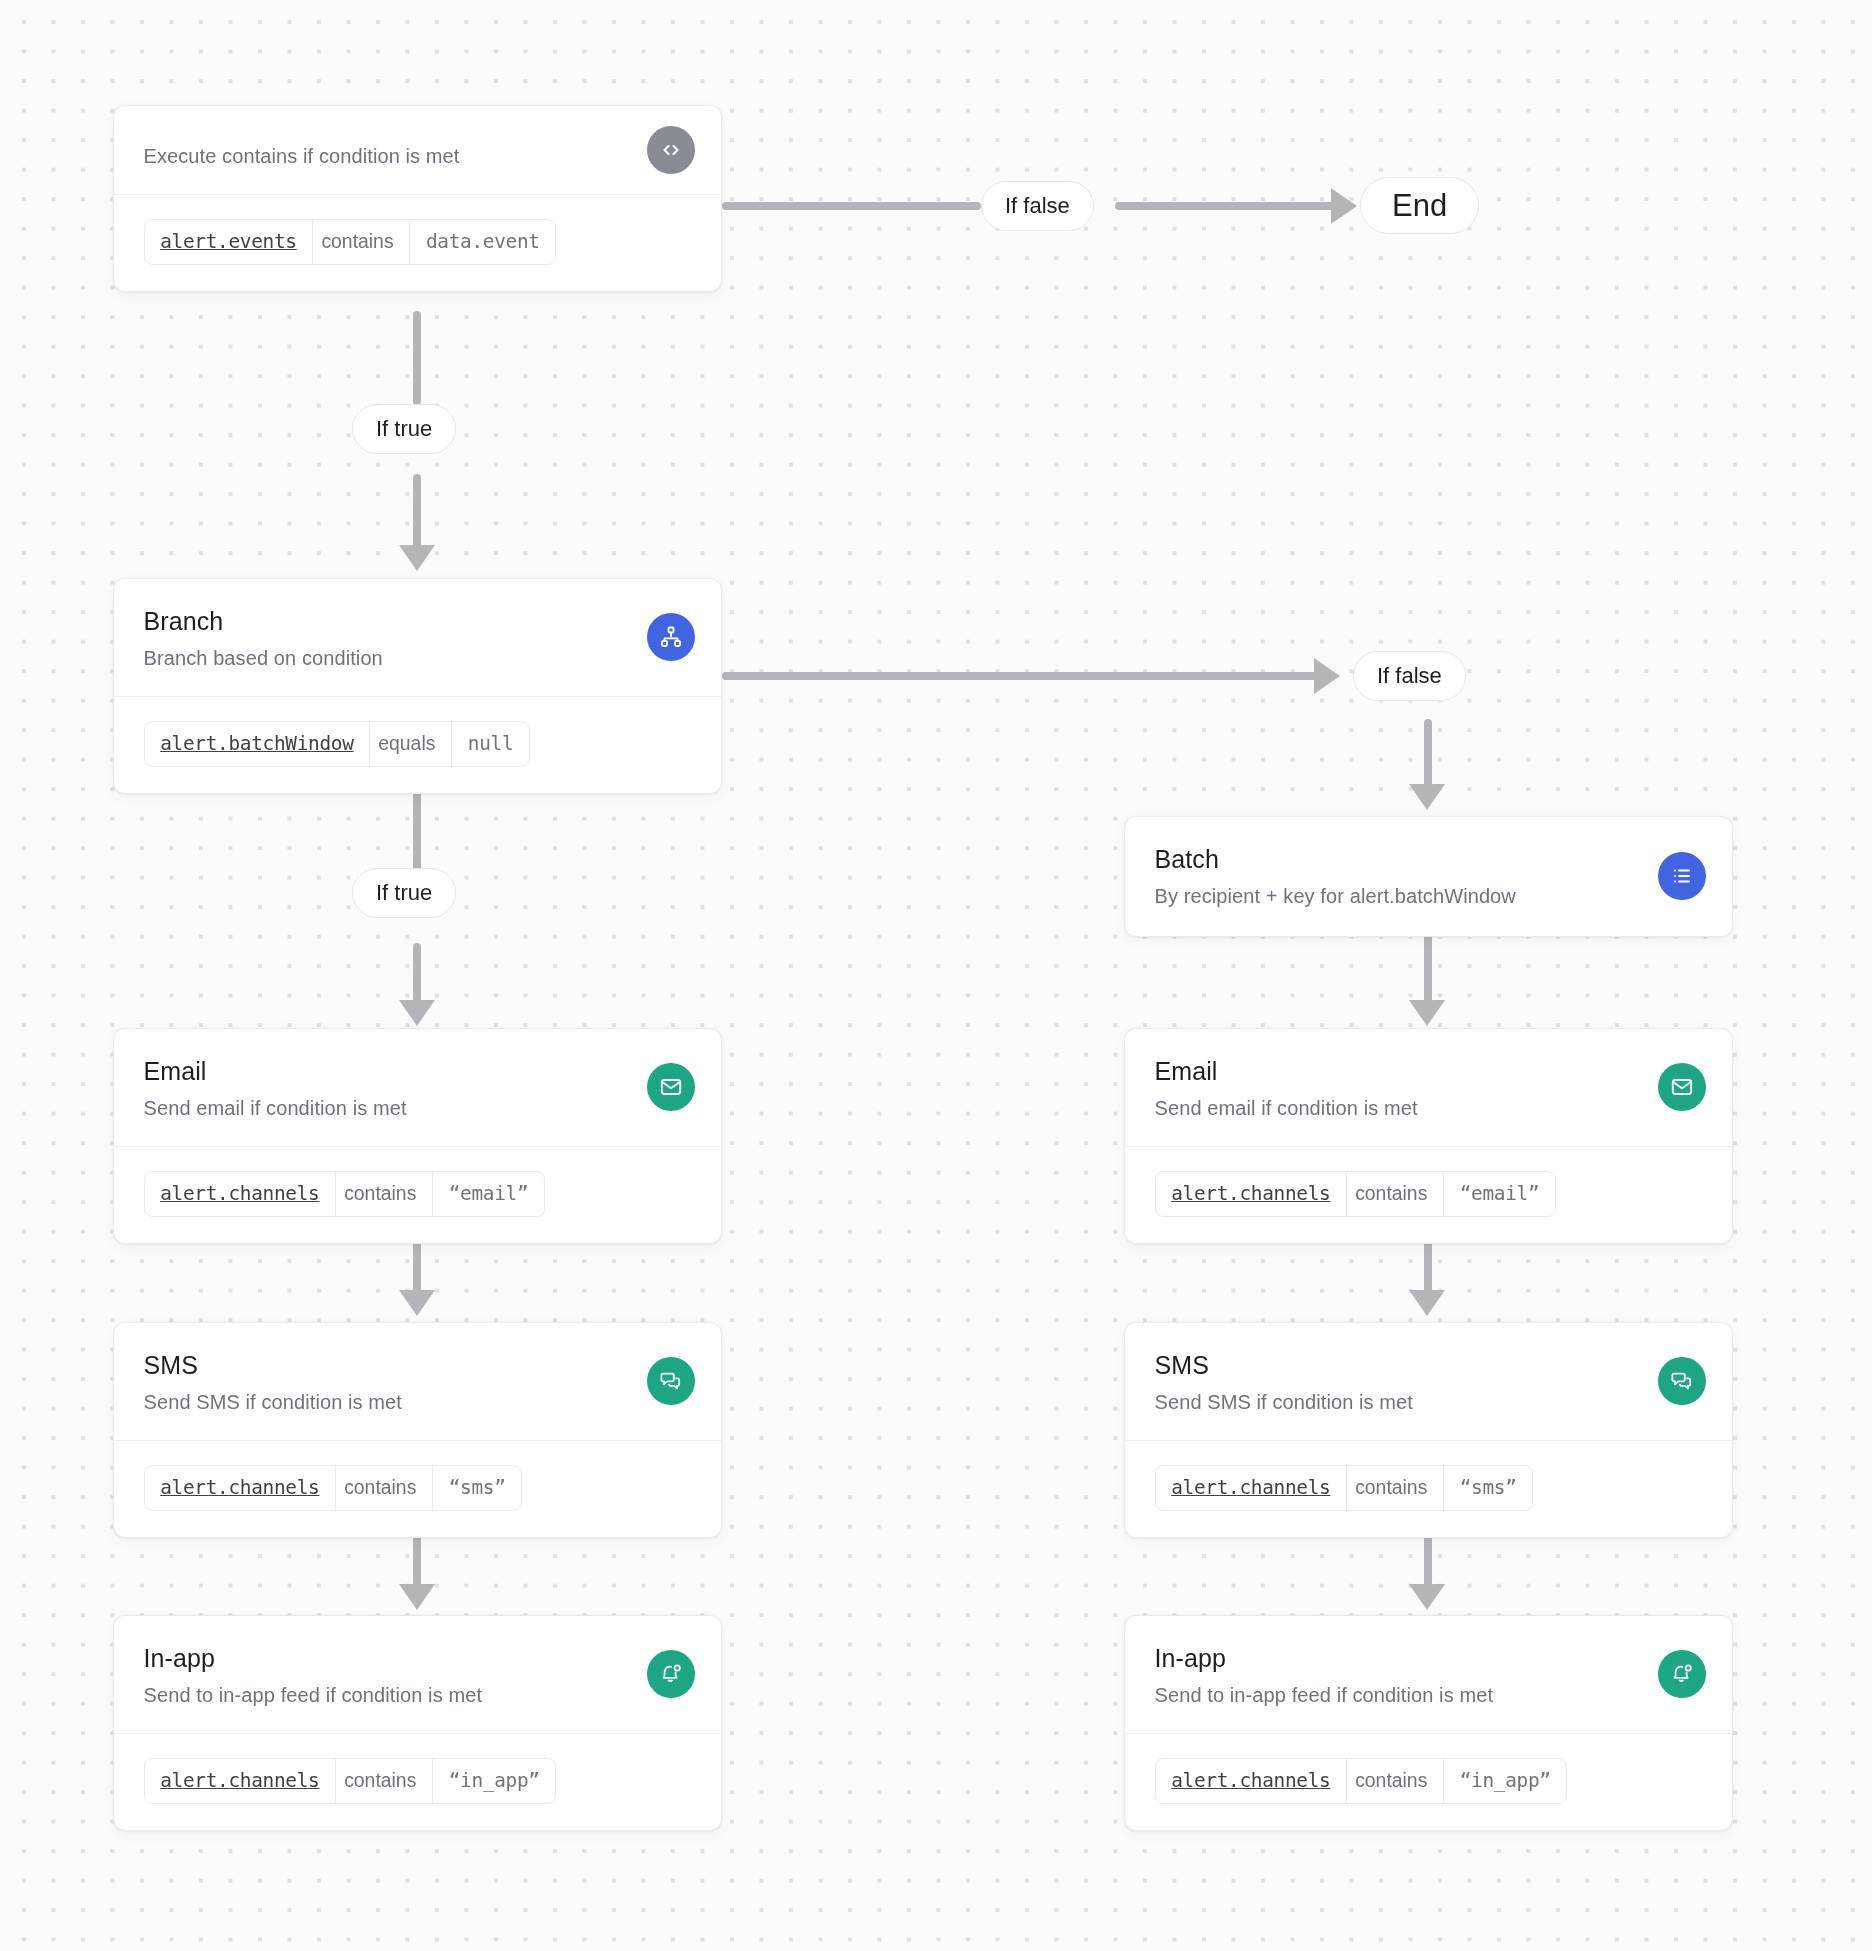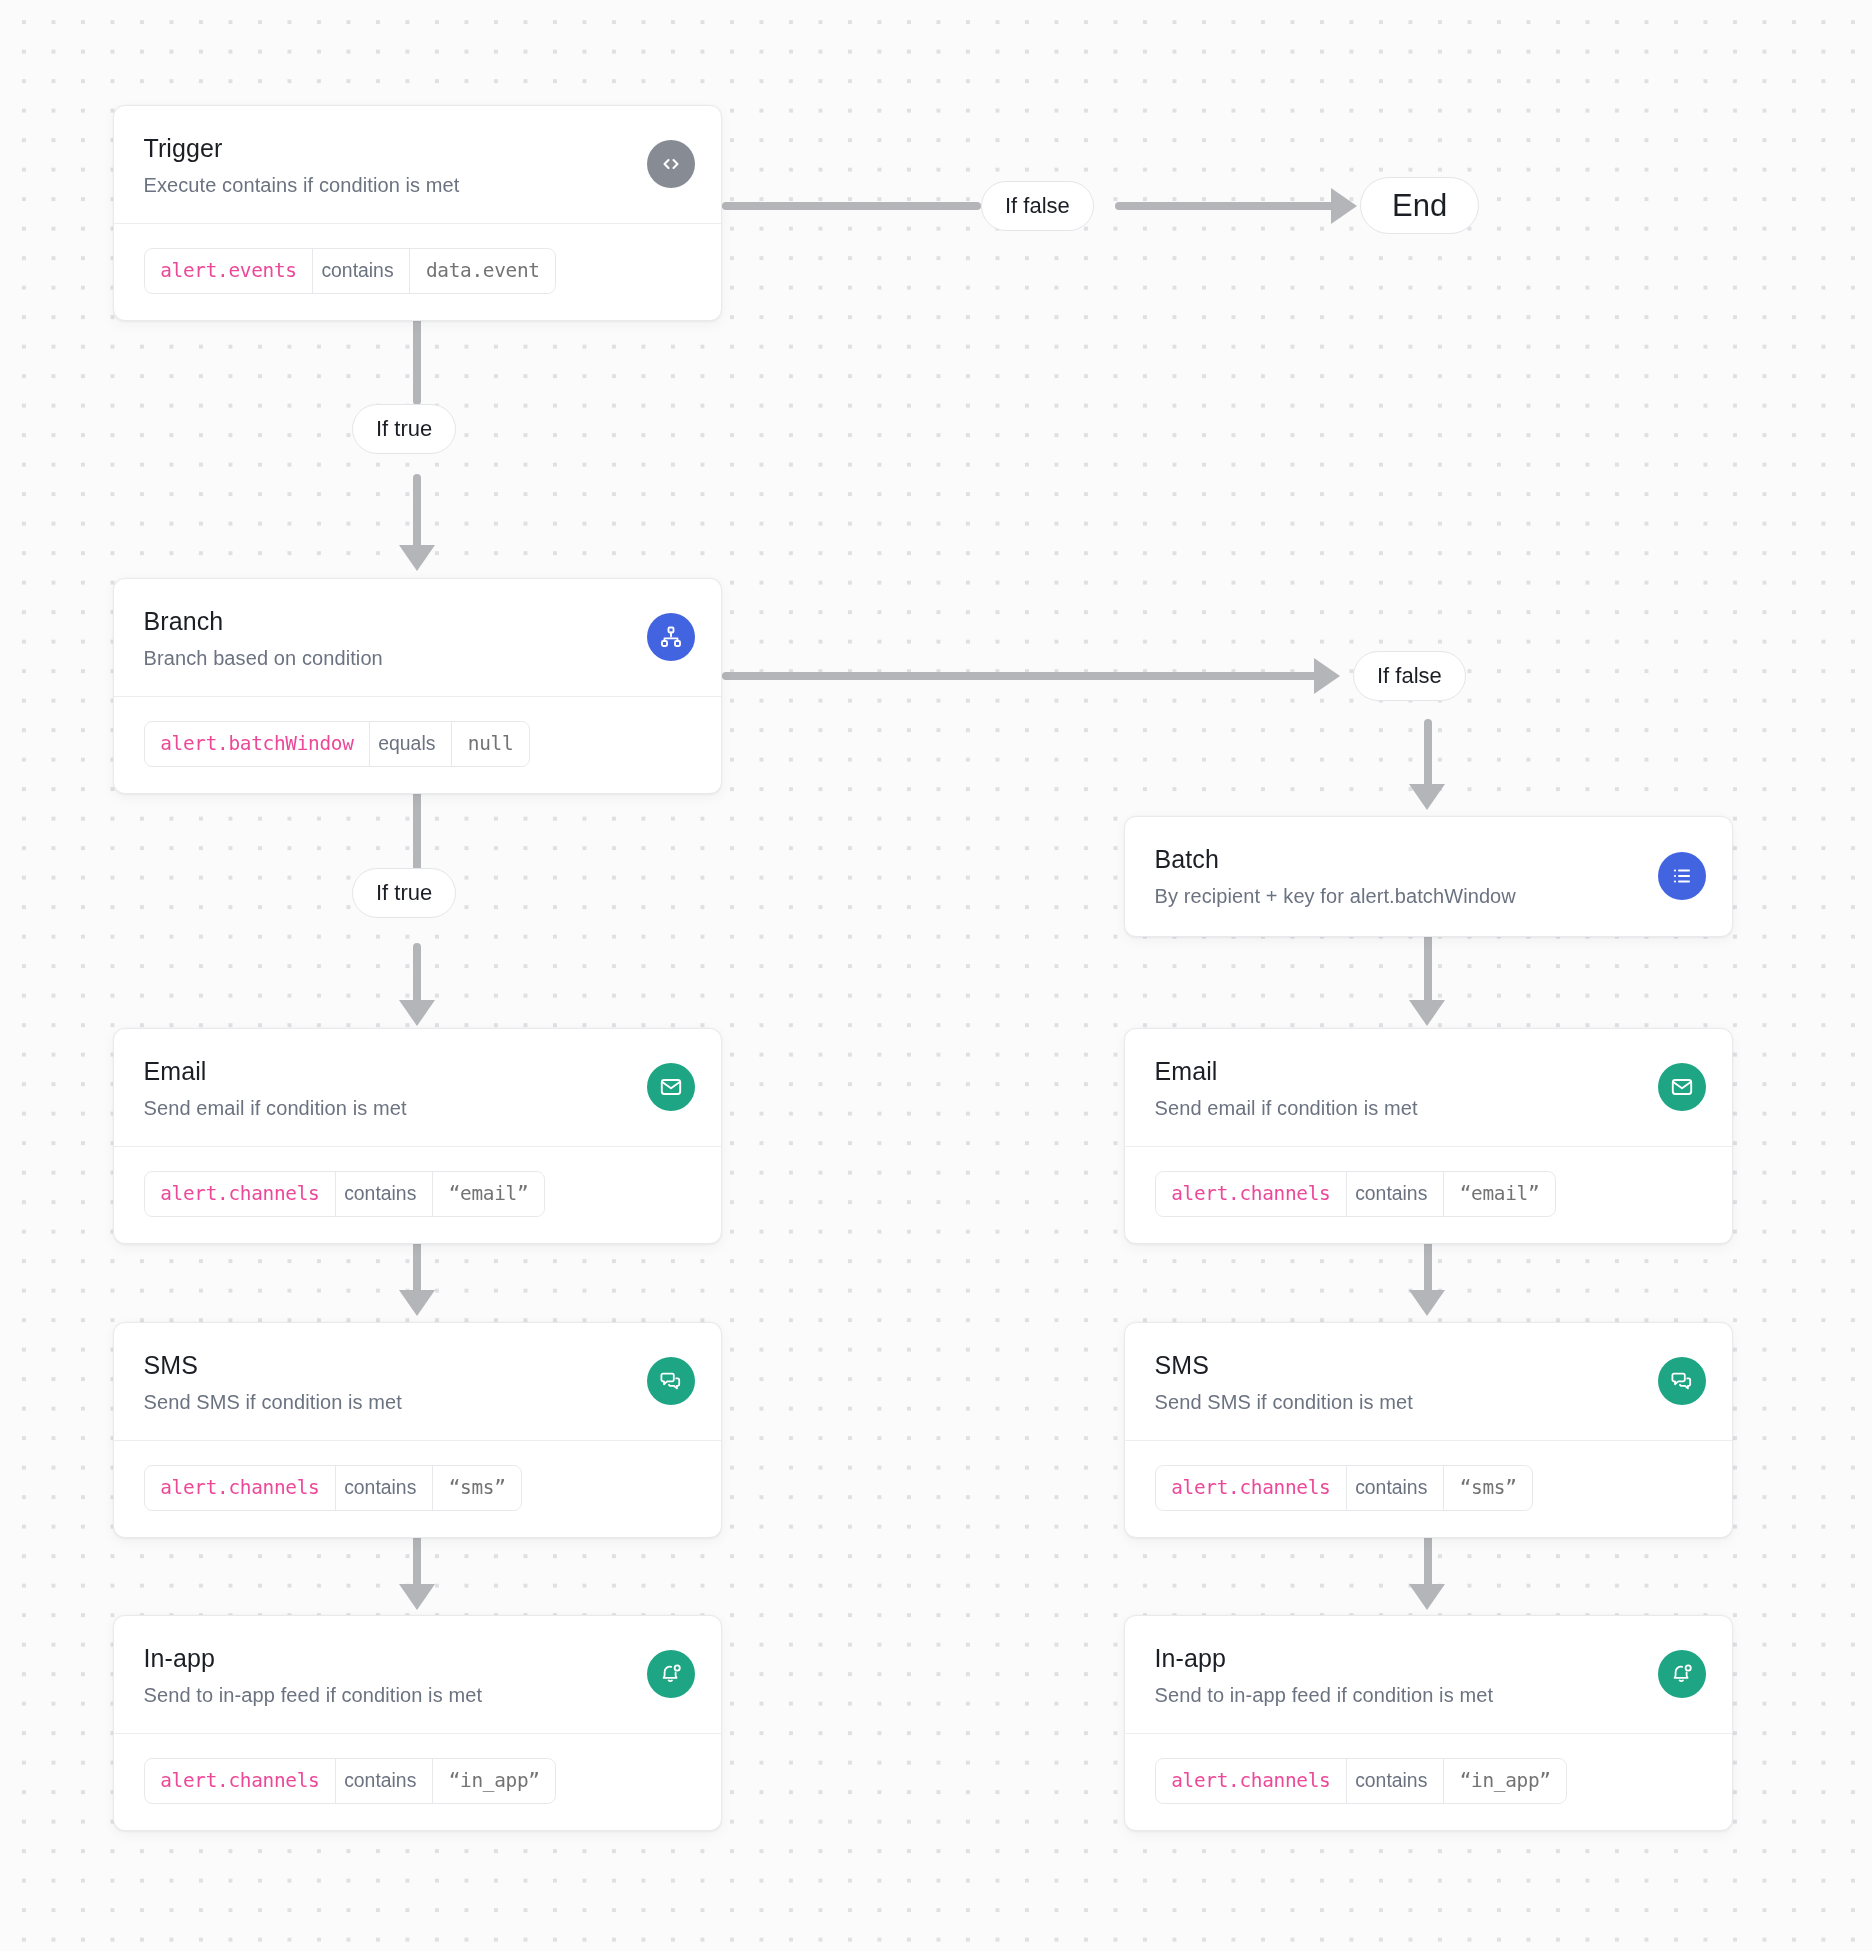--- a/index.html
+++ b/index.html
@@ -75,22 +75,23 @@
     height:44px;
   }
   .cond > div{
     display:flex;align-items:center;
     padding:0 15.7px;
     font-size:19.4px;
     white-space:nowrap;
   }
   .cond .c-field{
     font-family:"DejaVu Sans Mono", monospace;
-    color:#ec4899;
+    color:#404040;
     letter-spacing:-0.3px;
+    text-decoration:underline;
   }
   .cond .c-op{
     font-family:"Liberation Sans", sans-serif;
     color:#6b7280;
     border-left:0.9px solid #e7e8eb;
     border-right:0.9px solid #e7e8eb;
     padding-left:8px;
   }
   .cond .c-val{
     font-family:"DejaVu Sans Mono", monospace;
@@ -190,21 +191,20 @@
   <div class="pill" style="left:1353px;top:651px;">
     <span>If false</span>
   </div>
 
   <div class="pill" style="left:352px;top:868px;">
     <span>If true</span>
   </div>
 
   <div class="node" style="left:113px;top:105px;width:609px;">
     <div class="node-head">
-      <div class="node-title">Trigger</div>
       <div class="node-sub">Execute contains if condition is met</div>
       <div class="node-icon" style="background:#868b94;">
         <svg width="24" height="24" viewBox="0 0 24 24" fill="none" stroke="#ffffff" stroke-width="2.1" stroke-linecap="round" stroke-linejoin="round">
           <polyline points="9.5,8 5.5,12 9.5,16"></polyline>
           <polyline points="14.5,8 18.5,12 14.5,16"></polyline>
         </svg>
       </div>
     </div>
     <div class="divider"></div>
     <div class="node-foot">

